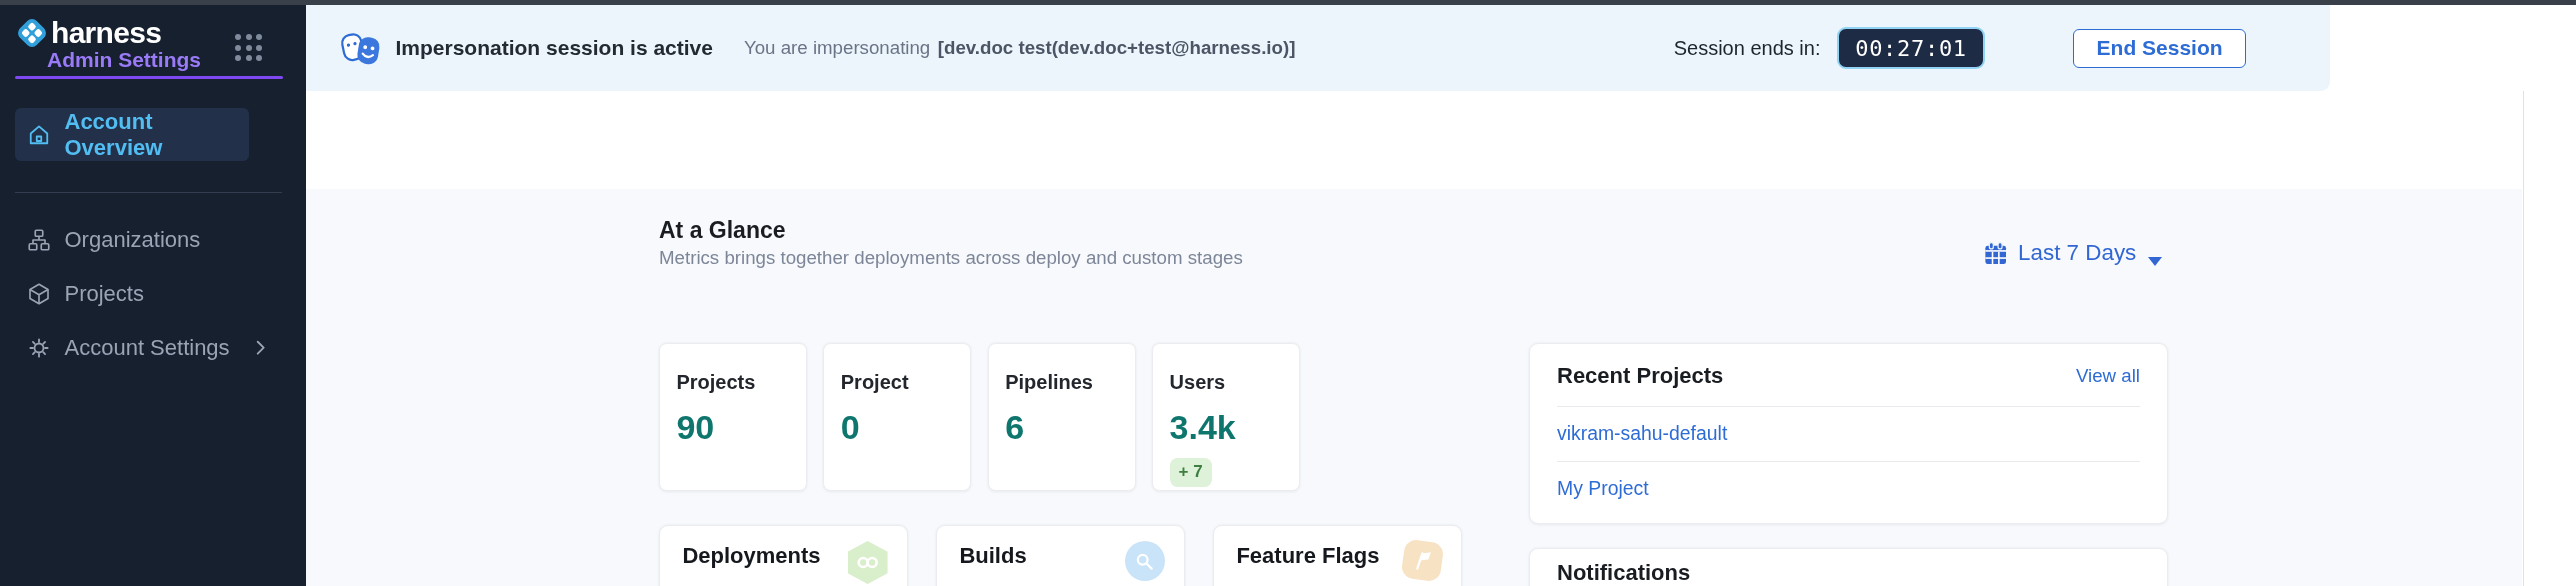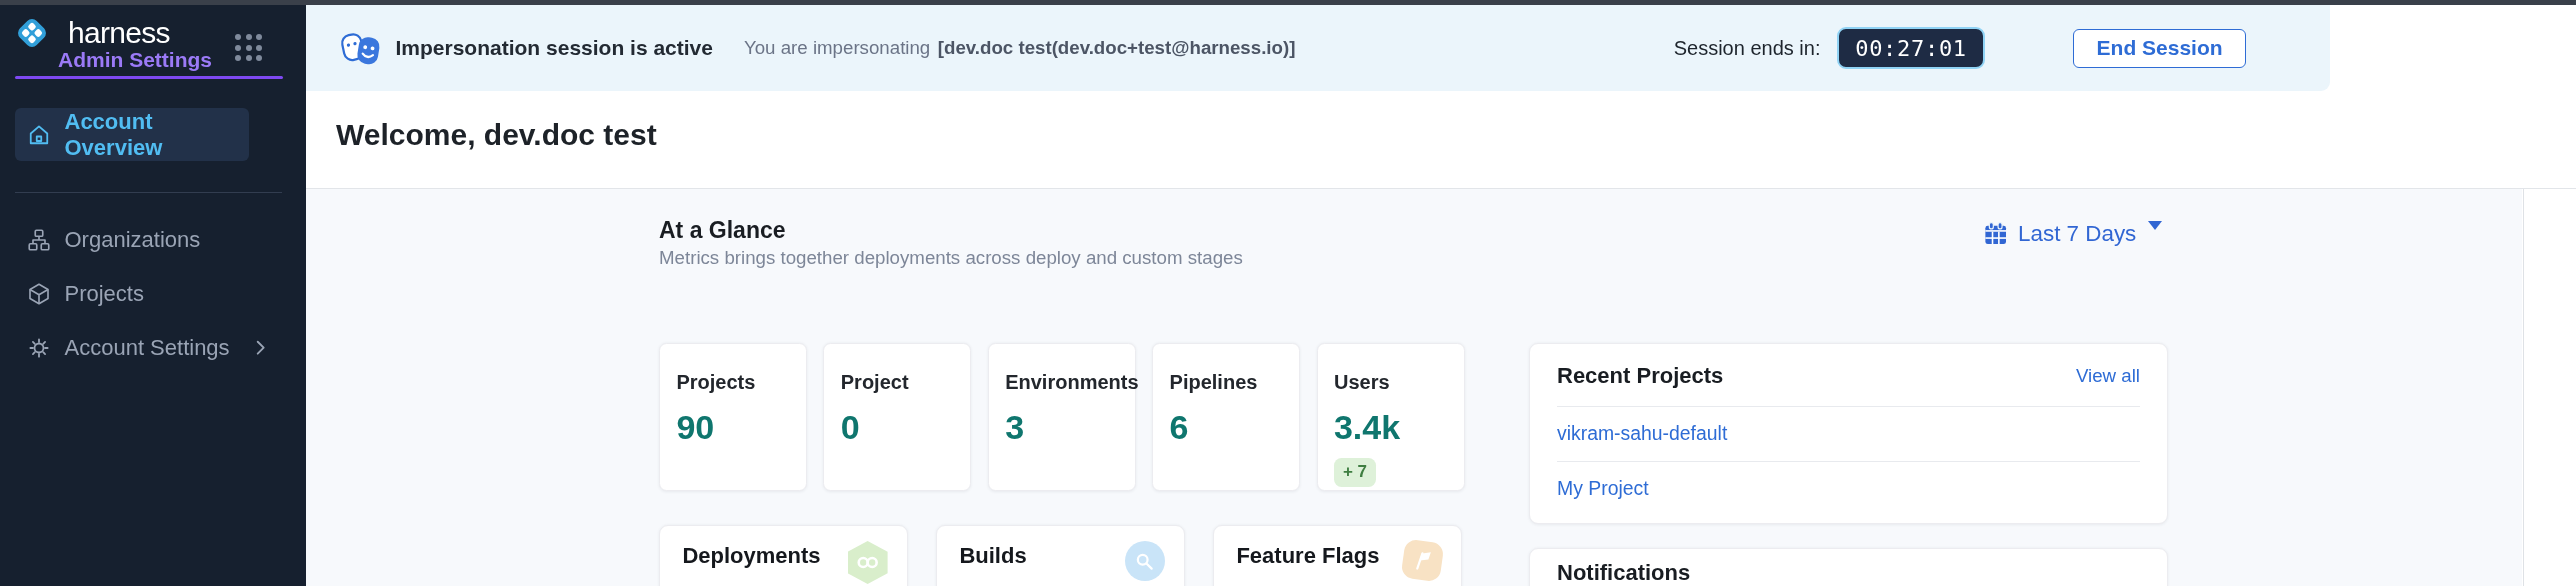--- a/index.html
+++ b/index.html
@@ -5,22 +5,22 @@
   * { margin:0; padding:0; box-sizing:border-box; }
   body { background:#fff; font-family:"Liberation Sans", sans-serif; }
   .screen { position:relative; width:2576px; height:586px; overflow:hidden; background:#fff; }
 
   
   .top-strip { position:absolute; left:0; top:0; width:2576px; height:5.2px; background:#3a404a; z-index:30; }
 
   
   .sidebar { position:absolute; left:0; top:0; width:306px; height:586px; background:#16202f; z-index:20; }
   .logo-row { position:absolute; left:15px; top:16.4px; display:flex; align-items:center; }
-  .brand-text { color:#ffffff; font-size:30px; font-weight:400; letter-spacing:-0.7px; margin-left:19px; }
-  .mode-label { position:absolute; left:58px; top:48px; color:#9b7af7; font-size:21px; font-weight:600; }
+  .brand-text { color:#ffffff; font-size:30px; font-weight:700; letter-spacing:-0.7px; margin-left:2px; }
+  .mode-label { position:absolute; left:47px; top:48px; color:#9b7af7; font-size:21px; font-weight:600; }
   .mode-underline { position:absolute; left:15px; top:76px; width:268px; height:3px; background:#7e49f2; border-radius:1.5px; }
   .grid-icon { position:absolute; left:235px; top:34px; display:grid; grid-template-columns:repeat(3,6px); grid-gap:4.5px; cursor:pointer; }
   .grid-icon i { width:6px; height:6px; border-radius:50%; background:#7f8a9c; }
 
   .nav { position:absolute; left:0; top:108px; width:306px; }
   .nav-item { display:flex; align-items:center; height:54px; padding-left:27px; cursor:pointer; }
   .nav-item .nicon { width:24px; height:24px; flex:0 0 24px; }
   .nav-item .nlabel { margin-left:13.5px; font-size:22px; color:#9aa4b5; }
   .nav-item.active { margin:0 12px 0 15px; width:234px; height:53px; background:#223149; border-radius:6px; padding-left:12px; }
   .nav-item.active .nlabel { color:#51bdf2; font-weight:600; }
@@ -48,21 +48,21 @@
   .welcome-band h1 { position:absolute; left:30px; top:27px; font-size:30px; font-weight:700; color:#1d2228; }
 
   
   .content { position:absolute; left:306px; top:189px; width:2216px; height:397px; background:#f7f9fc; overflow:hidden; }
   .gutter { position:absolute; left:2523px; top:91px; width:53px; height:495px; background:#ffffff; border-left:0.7px solid #dfe2e6; }
 
   .glance-head { position:absolute; left:353px; top:28px; }
   .glance-title { font-size:23px; font-weight:700; color:#191d22; }
   .glance-sub { margin-top:3px; font-size:18.7px; color:#7d8698; }
 
-  .date-filter { position:absolute; left:1677px; top:32px; display:flex; align-items:flex-start; cursor:pointer; }
+  .date-filter { position:absolute; left:1677px; top:51px; display:flex; align-items:flex-end; cursor:pointer; }
   .date-filter .cal { width:25.4px; height:25.4px; }
   .date-filter .dlabel { margin-left:9.7px; font-size:22.4px; color:#3166d3; font-weight:500; }
   .caret-down { margin-left:12px; width:0; height:0; border-left:7.5px solid transparent; border-right:7.5px solid transparent; border-top:9px solid #3166d3; }
 
   .stats-row { position:absolute; left:353px; top:154px; display:flex; gap:16.4px; }
   .stat-card { width:148px; height:148px; background:#ffffff; border:0.7px solid #ececf0; border-radius:7.5px;
                box-shadow:0 0.7px 3px rgba(35,45,60,.07); padding:27px 16.4px 0 16.4px; }
   .stat-label { font-size:20px; font-weight:600; color:#23272d; }
   .stat-value { margin-top:14px; font-size:34px; font-weight:700; color:#0f766e; }
   .stat-delta { display:inline-block; margin-top:10.5px; background:#def1d9; color:#3f7e41; font-size:17px; font-weight:600;
@@ -194,23 +194,20 @@
     <span class="imp-title">Impersonation session is active</span>
     <span class="imp-sub">You are impersonating</span>
     <span class="imp-user">[dev.doc test(dev.doc+test@harness.io)]</span>
     <div class="session-group">
       <span class="session-label">Session ends in:</span>
       <span class="timer-box">00:27:01</span>
       <button class="end-session-btn">End Session</button>
     </div>
   </header>
 
-  <div class="welcome-band">
-    <h1>Welcome, dev.doc test</h1>
-  </div>
 
   <main class="content">
     <div class="glance-head">
       <div class="glance-title">At a Glance</div>
       <div class="glance-sub">Metrics brings together deployments across deploy and custom stages</div>
     </div>
 
     <div class="date-filter">
       <span class="cal">
         <svg width="25.4" height="25.4" viewBox="0 0 32 32">
@@ -230,24 +227,20 @@
     <div class="stats-row">
       <div class="stat-card">
         <div class="stat-label">Projects</div>
         <div class="stat-value">90</div>
       </div>
       <div class="stat-card">
         <div class="stat-label">Project</div>
         <div class="stat-value">0</div>
       </div>
       <div class="stat-card">
-        <div class="stat-label">Environments</div>
-        <div class="stat-value">3</div>
-      </div>
-      <div class="stat-card">
         <div class="stat-label">Pipelines</div>
         <div class="stat-value">6</div>
       </div>
       <div class="stat-card">
         <div class="stat-label">Users</div>
         <div class="stat-value">3.4k</div>
         <span class="stat-delta">+ 7</span>
       </div>
     </div>
 

